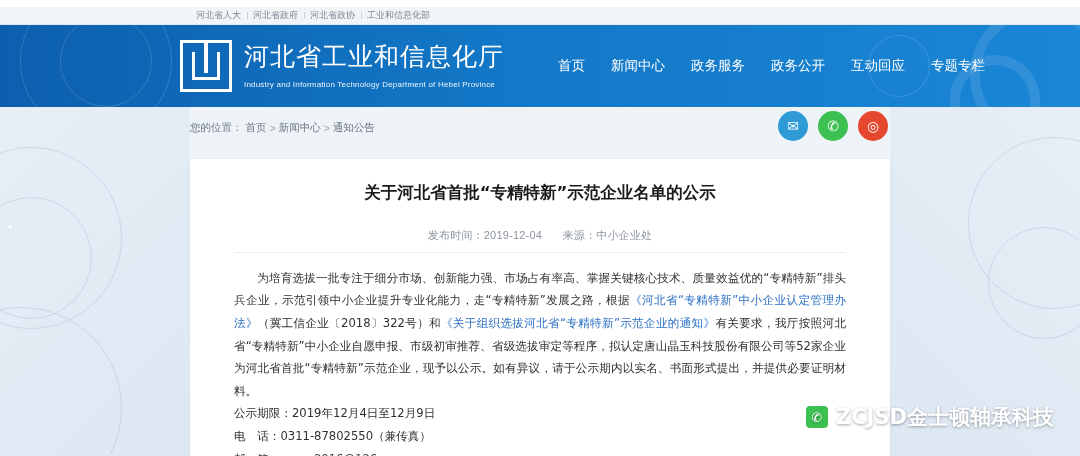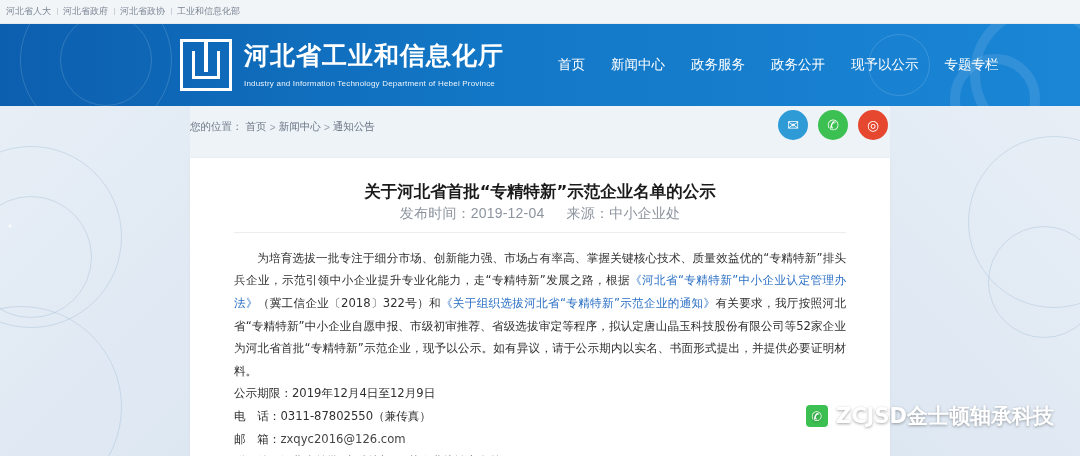--- a/index.html
+++ b/index.html
@@ -10,26 +10,28 @@
     width: 1080px;
     height: 456px;
     overflow: hidden;
     font-family: "Liberation Sans", sans-serif;
     background: #ffffff;
     position: relative;
   }
 
   
   .topbar {
-    height: 24px;
+    height: 18px;
     background: #f2f5f8;
     border-bottom: 1px solid #e3e9ef;
     display: flex;
     align-items: center;
+    padding-left: 190px;
     box-sizing: border-box;
+    margin-top: 7px;
   }
   .topbar .tb-item {
     font-size: 9px;
     color: #7a8594;
     padding: 0 6px;
     position: relative;
     white-space: nowrap;
   }
   .topbar .tb-item + .tb-item::before {
     content: "";
@@ -93,21 +95,21 @@
     left: 21px; top: 0px;
     width: 4px; height: 30px;
     background: #ffffff;
   }
   .logo-text {
     margin-left: 12px;
     color: #ffffff;
   }
   .logo-title {
     font-size: 25px;
-    font-weight: bold;
+    font-weight: normal;
     letter-spacing: 1px;
     line-height: 1.15;
     font-family: "DejaVu Sans", "Liberation Sans", sans-serif;
   }
   .logo-sub {
     font-size: 8px;
     letter-spacing: 0.2px;
     margin-top: 9px;
     opacity: 0.92;
   }
@@ -209,22 +211,23 @@
   .art-title {
     text-align: center;
     font-size: 16.5px;
     font-weight: bold;
     color: #1a1a1a;
     font-family: "DejaVu Sans", "Liberation Sans", sans-serif;
     line-height: 1.5;
   }
   .art-meta {
     text-align: center;
-    font-size: 14px;
+    font-size: 11px;
     color: #8c949e;
+    margin-top: 22px;
     letter-spacing: 0.2px;
   }
   .art-meta .gap { display: inline-block; width: 14px; }
   .art-divider {
     margin-top: 9px;
     border-top: 1px solid #ededed;
   }
   .art-body {
     margin-top: 14px;
     font-size: 11.6px;
@@ -294,21 +297,21 @@
     <div class="logo-mark"></div>
     <div class="logo-text">
       <div class="logo-title">河北省工业和信息化厅</div>
       <div class="logo-sub">Industry and Information Technology Department of Hebei Province</div>
     </div>
     <div class="nav">
       <span class="nav-item">首页</span>
       <span class="nav-item">新闻中心</span>
       <span class="nav-item">政务服务</span>
       <span class="nav-item">政务公开</span>
-      <span class="nav-item">现予以公示</span>
+      <span class="nav-item">互动回应</span>
       <span class="nav-item">专题专栏</span>
     </div>
   </div>
 </div>
 
 <div class="content">
   <div class="content-bg-left">
     <div class="ring" style="left:-60px; top:40px; width:180px; height:180px;"></div>
     <div class="ring" style="left:-30px; top:90px; width:120px; height:120px;"></div>
     <div class="ring" style="left:-80px; top:200px; width:200px; height:200px;"></div>

